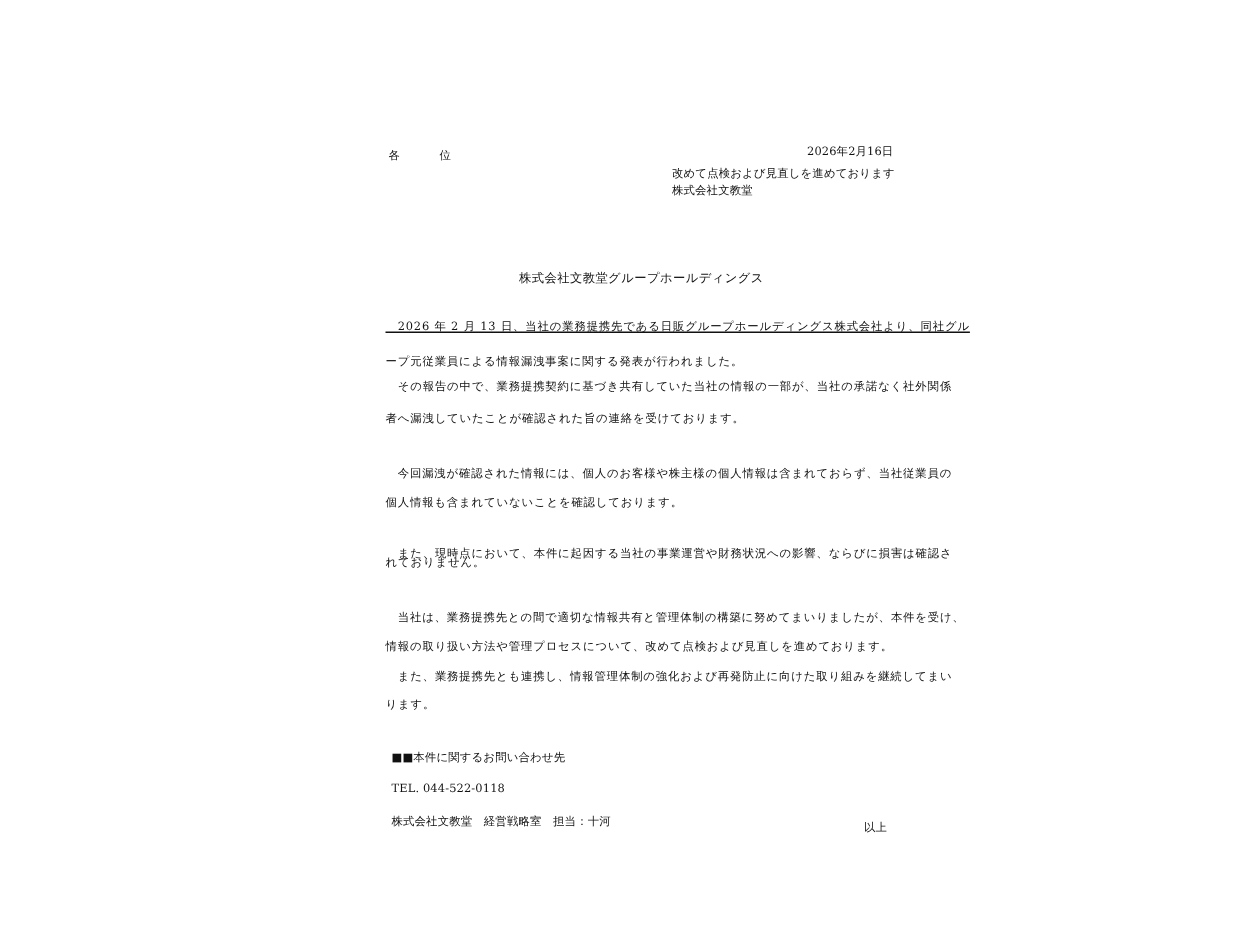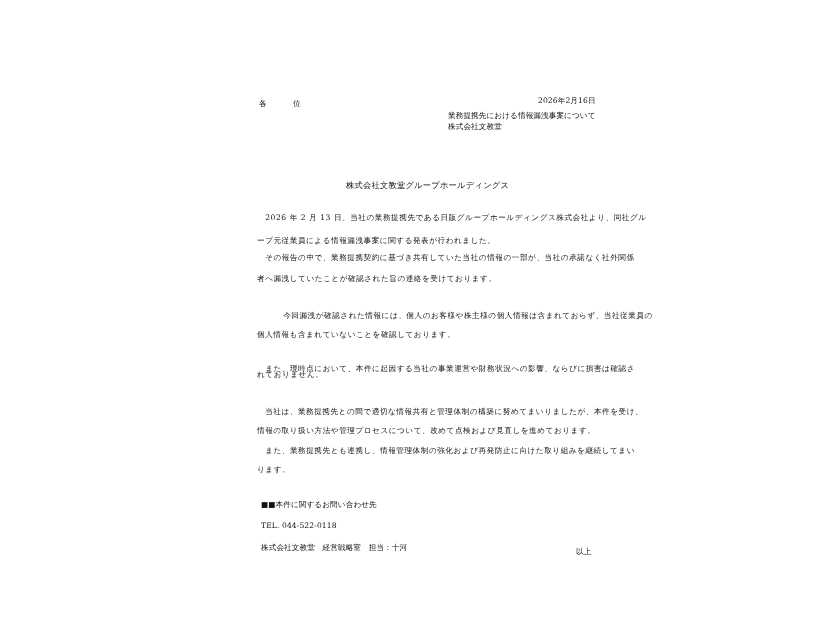--- a/index.html
+++ b/index.html
@@ -11,31 +11,31 @@
   </style>
 </head>
 <body>
 
 <div>
   <div class="abs sm" style="left:538px; top:74px;margin-top:22px;">2026年2月16日</div>
 
   <div class="abs sm" style="left:259px; top:99px;">各</div>
   <div class="abs sm" style="left:293px; top:99px;">位</div>
 
-  <div class="abs sm" style="left:448px; top:111px;">業務提携先における情報漏洩事案について</div>
+  <div class="abs sm" style="left:448px; top:111px;">改めて点検および見直しを進めております</div>
   <div class="abs sm" style="left:448px; top:122px;">株式会社文教堂</div>
 
   <div class="abs" style="left:346px; top:180px; font-size:8.2px; letter-spacing:0.3px;">株式会社文教堂グループホールディングス</div>
 
-  <div class="abs body-line" style="left:257px; top:213px;">　2026 年 2 月 13 日、当社の業務提携先である日販グループホールディングス株式会社より、同社グル</div>
+  <div class="abs body-line" style="left:257px; top:213px;text-decoration:underline;">　2026 年 2 月 13 日、当社の業務提携先である日販グループホールディングス株式会社より、同社グル</div>
   <div class="abs body-line" style="left:257px; top:236px;">ープ元従業員による情報漏洩事案に関する発表が行われました。</div>
   <div class="abs body-line" style="left:257px; top:253px;">　その報告の中で、業務提携契約に基づき共有していた当社の情報の一部が、当社の承諾なく社外関係</div>
   <div class="abs body-line" style="left:257px; top:274px;">者へ漏洩していたことが確認された旨の連絡を受けております。</div>
 
-  <div class="abs body-line" style="left:275px; top:311px;">　今回漏洩が確認された情報には、個人のお客様や株主様の個人情報は含まれておらず、当社従業員の</div>
+  <div class="abs body-line" style="left:257px; top:311px;">　今回漏洩が確認された情報には、個人のお客様や株主様の個人情報は含まれておらず、当社従業員の</div>
   <div class="abs body-line" style="left:257px; top:330px;">個人情報も含まれていないことを確認しております。</div>
   <div class="abs body-line" style="left:257px; top:350px;margin-top:14px;">　また、現時点において、本件に起因する当社の事業運営や財務状況への影響、ならびに損害は確認さ</div>
   <div class="abs body-line" style="left:257px; top:370px;">れておりません。</div>
 
   <div class="abs body-line" style="left:257px; top:407px;">　当社は、業務提携先との間で適切な情報共有と管理体制の構築に努めてまいりましたが、本件を受け、</div>
   <div class="abs body-line" style="left:257px; top:426px;">情報の取り扱い方法や管理プロセスについて、改めて点検および見直しを進めております。</div>
   <div class="abs body-line" style="left:257px; top:446px;">　また、業務提携先とも連携し、情報管理体制の強化および再発防止に向けた取り組みを継続してまい</div>
   <div class="abs body-line" style="left:257px; top:465px;">ります。</div>
 
   <div class="abs sm" style="left:261px; top:500px;">■■本件に関するお問い合わせ先</div>

